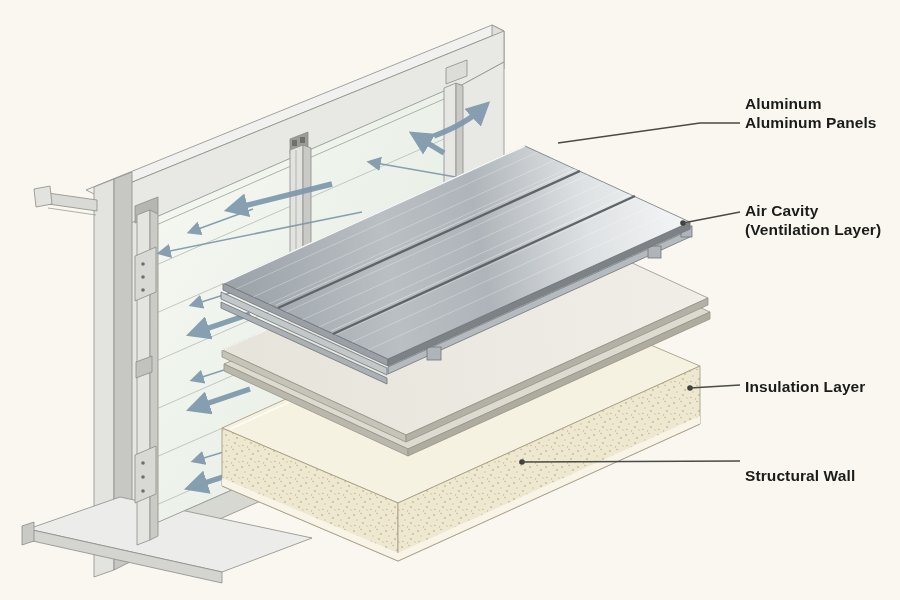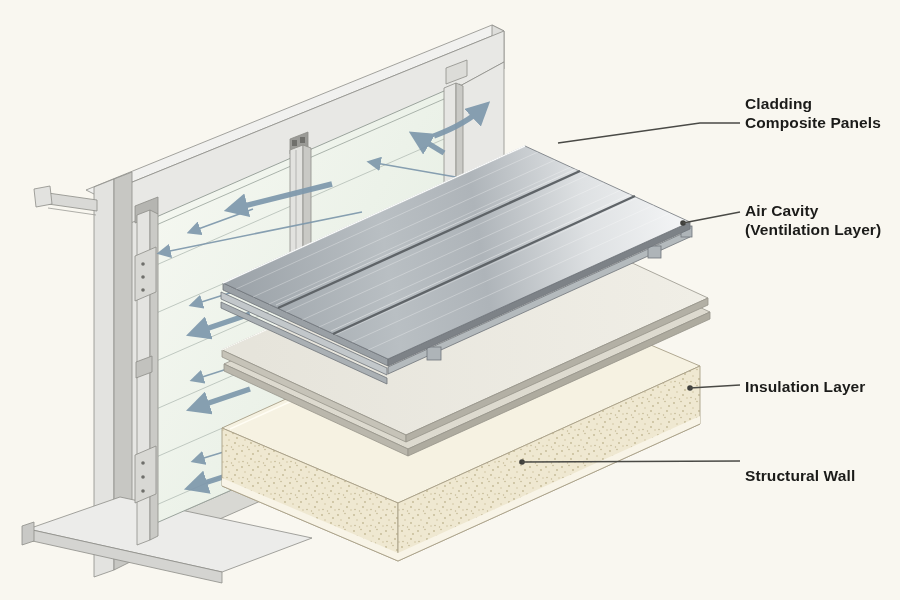--- a/index.html
+++ b/index.html
@@ -216,22 +216,22 @@
       <line x1="690" y1="388" x2="740" y2="385"></line>
     </g>
     <g>
       <circle cx="522" cy="462" r="2.8" fill="#3f3f3c" stroke="none"></circle>
       <line x1="522" y1="462" x2="740" y2="461"></line>
     </g>
   </g>
 </svg>
 
   <div class="label" id="label-cladding">
-    <span>Cladding</span>
-    <span>Composite Panels</span>
+    <span>Aluminum</span>
+    <span>Aluminum Panels</span>
   </div>
   <div class="label" id="label-air-cavity">
     <span>Air Cavity</span>
     <span>(Ventilation Layer)</span>
   </div>
   <div class="label" id="label-insulation">
     <span>Insulation Layer</span>
   </div>
   <div class="label" id="label-structural-wall">
     <span>Structural Wall</span>

